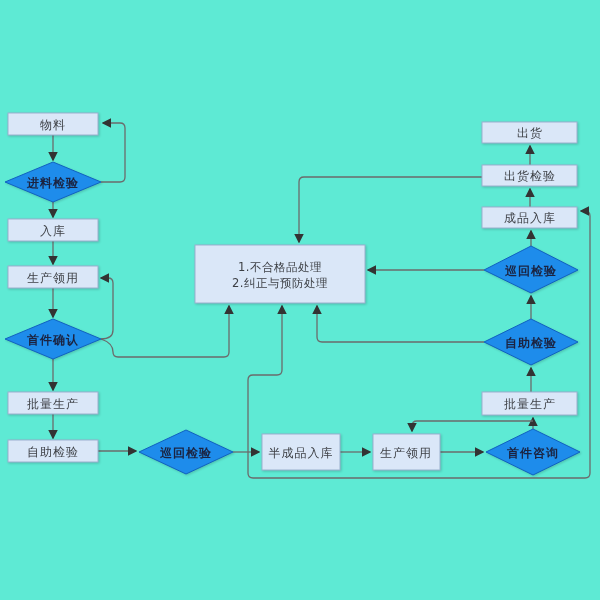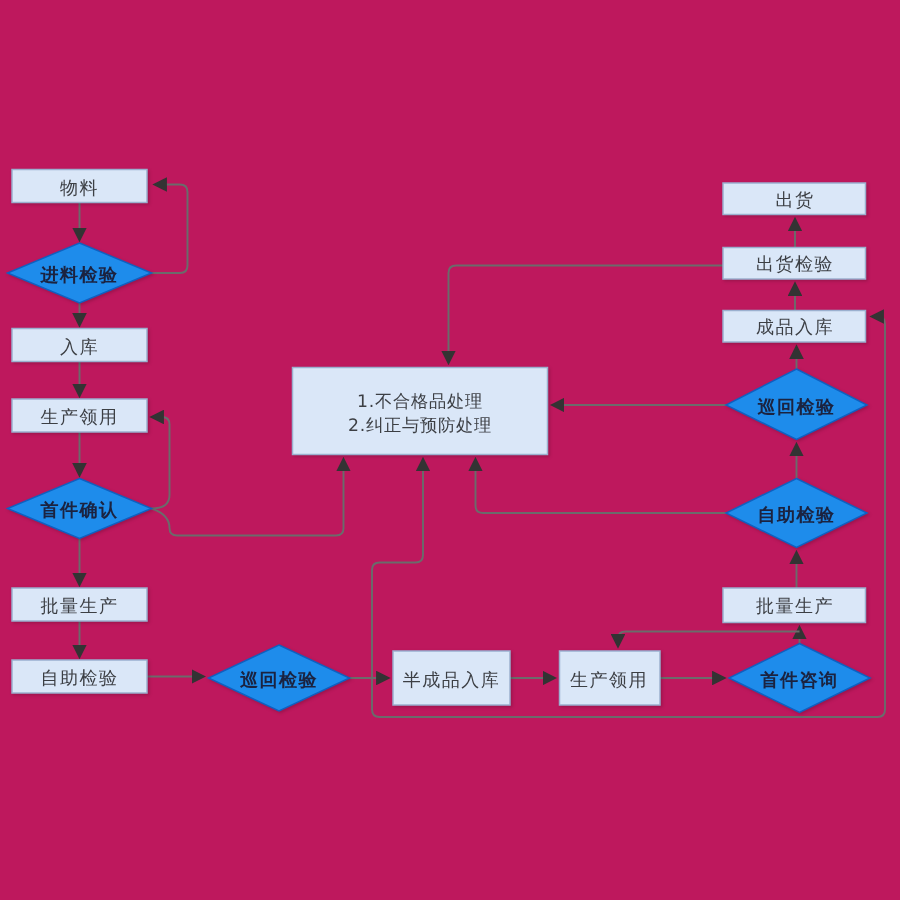--- a/index.html
+++ b/index.html
@@ -1,16 +1,16 @@
 <!DOCTYPE html>
 <html><head>
 <meta charset="utf-8">
 <style>
   html,body{margin:0;padding:0;background:#ffffff;}
-  .canvas{position:relative;width:600px;height:600px;background:#be185d;overflow:hidden;}
+  .canvas{position:relative;width:600px;height:600px;background:#5eead4;overflow:hidden;}
   svg{display:block;}
   .process{fill:#dae7f8;stroke:#9bb0cf;stroke-width:1;}
   .decision{fill:#1e8ceb;stroke:#1060c0;stroke-width:1;}
   .shadow{filter:drop-shadow(1.5px 1.5px 1px rgba(0,0,0,0.18));}
   .edge{fill:none;stroke:#6b6b6b;stroke-width:1.3;}
   text{font-family:"DejaVu Sans",sans-serif;font-size:12px;fill:#3c3f44;text-anchor:middle;dominant-baseline:central;letter-spacing:1px;}
   .dtext{fill:#1b2340;font-weight:bold;}
   .ctext{font-size:11.5px;letter-spacing:0.5px;}
 </style>
 </head>

